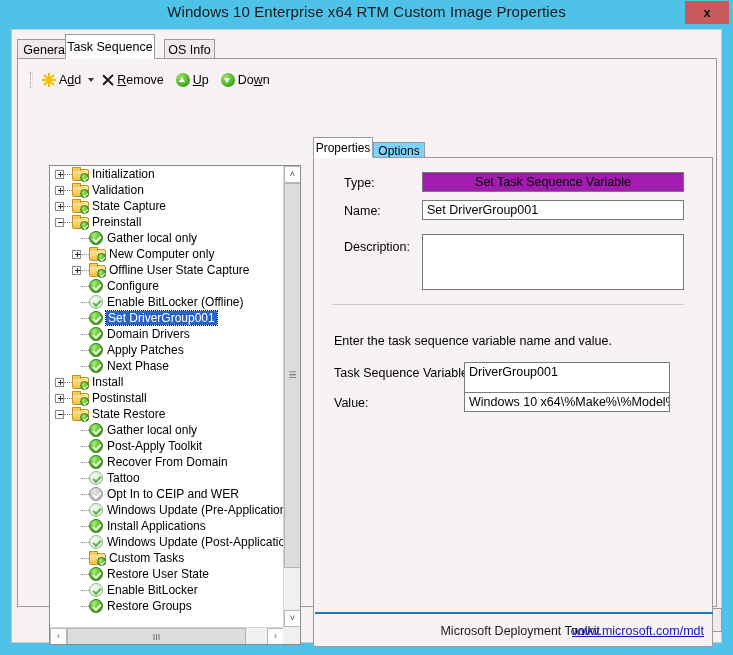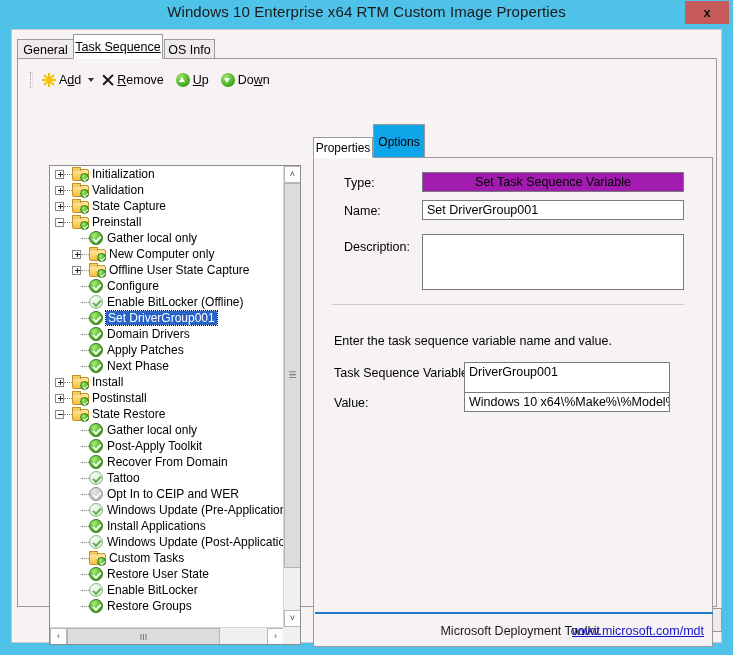--- a/index.html
+++ b/index.html
@@ -56,21 +56,21 @@
     cursor: pointer;
     height: 20px;
   }
   .tab.active {
     background: #FFFFFF;
     height: 25px;
     z-index: 3;
     border-bottom: 1px solid #FFFFFF;
   }
   #tab-general { left: 0; width: 57px; }
-  #tab-tasksequence { left: 56px; width: 90px; text-decoration: underline; }
+  #tab-tasksequence { left: 48px; width: 90px; }
   #tab-osinfo { left: 147px; width: 51px; }
 
   #tabpage {
     position: absolute; left: 5px; top: 28px;
     width: 700px; height: 549px;
     background: #F7F3F4;
     border: 1px solid #9a9a9a;
     z-index: 1;
   }
 
@@ -261,21 +261,21 @@
   
   #rightpanel {
     position: absolute; left: 295px; top: 78px;
     width: 400px; height: 510px;
   }
   #subtabs { position: absolute; left: 0; top: 0; height: 21px; width: 400px; }
   .stab {
     position: absolute; bottom: 0;
     border: 1px solid #9a9a9a; border-bottom: none;
     font-size: 12px; display: flex; align-items: center; justify-content: center;
-    cursor: pointer; background: #0ea5e9; height: 34px;
+    cursor: pointer; background: #7dd3fc; height: 16px;
   }
   .stab.active { background: #FFFFFF; height: 21px; z-index: 3; border-bottom: 1px solid #fff; }
   #stab-properties { left: 0; width: 60px; }
   #stab-options { left: 60px; width: 52px; }
 
   #propbody {
     position: absolute; left: 0; top: 20px;
     width: 400px; height: 490px;
     background: #F7F3F4;
     border: 1px solid #9a9a9a;
@@ -604,21 +604,21 @@
           </div>
           <div class="sb-arrow" style="left:0;bottom:0;width:17px;height:17px;">
             <span>˅</span>
           </div>
         </div>
 
         <div class="sb-h">
           <div class="sb-arrow" style="left:0;top:0;width:17px;height:17px;">
             <span>‹</span>
           </div>
-          <div class="sb-thumb" style="left:17px;top:0;width:153px;height:17px;">
+          <div class="sb-thumb" style="left:17px;top:0;width:179px;height:17px;">
             <span style="font-size:9px;color:#666;">III</span>
           </div>
           <div class="sb-arrow" style="right:0;top:0;width:17px;height:17px;">
             <span>›</span>
           </div>
         </div>
         <div class="sb-corner"></div>
       </div>
 
       <div id="rightpanel">

